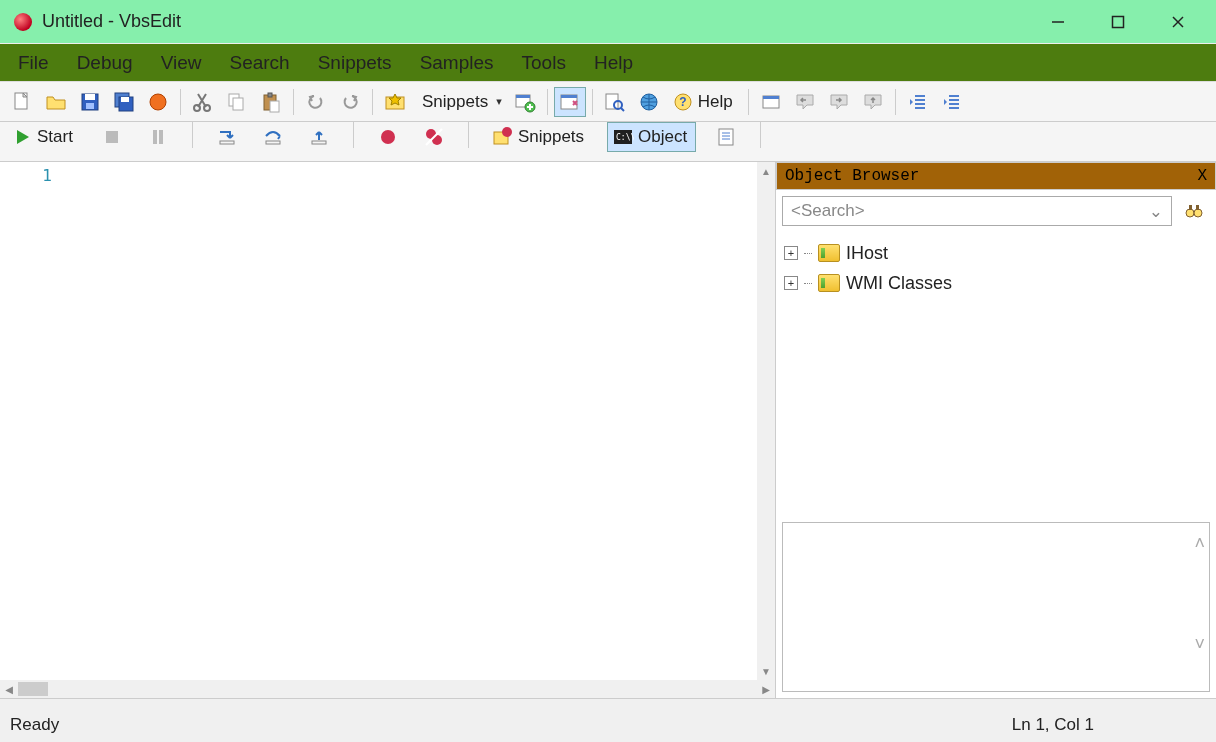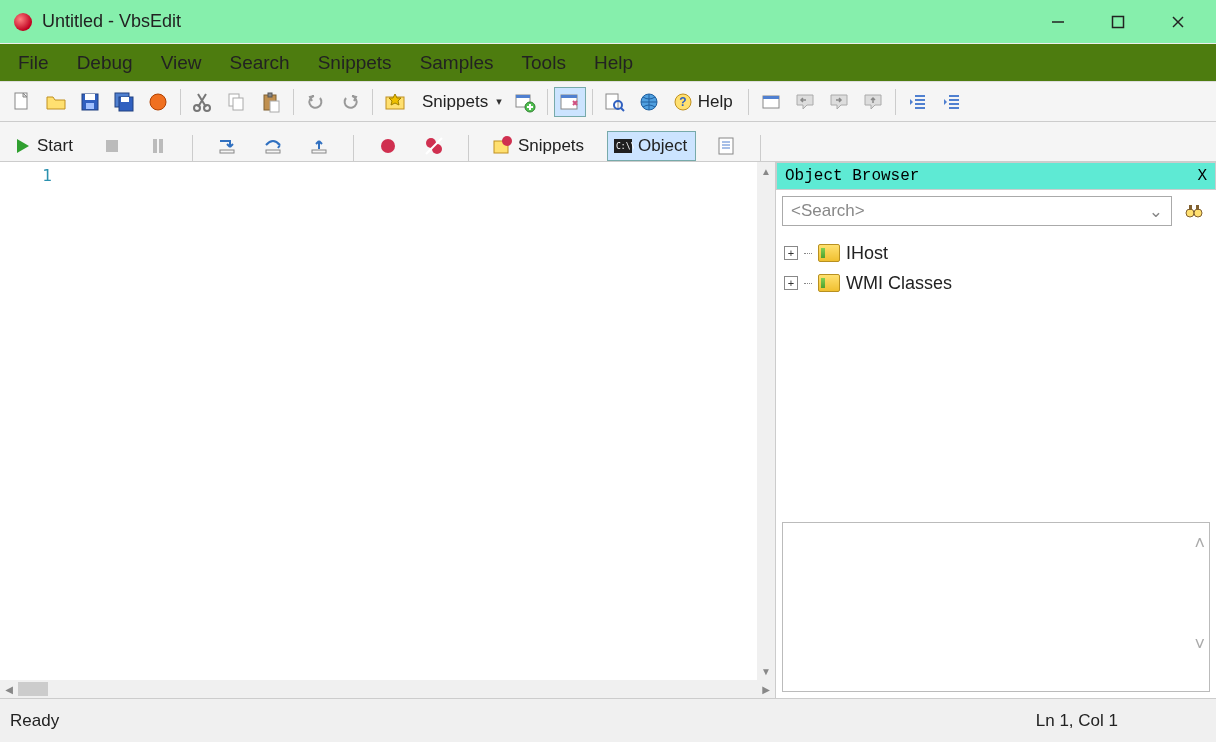--- a/index.html
+++ b/index.html
@@ -19,54 +19,54 @@
 
 
 .toolbar { height: 40px; display: flex; align-items: center; padding: 0 6px; background: #f5f5f5; border-bottom: 1px solid #ccc; gap: 2px; }
 .tb-btn { min-width: 30px; height: 30px; display: flex; align-items: center; justify-content: center; border: 1px solid transparent; padding: 0 4px; cursor: default; }
 .tb-btn.active { background: #cce4ff; border: 1px solid #7aa; }
 .tb-sep { width: 1px; height: 26px; background: #ccc; margin: 0 4px; }
 .tb-label { font-size: 17px; color: #222; padding: 0 4px; }
 .tb-drop::after { content: "▾"; font-size: 11px; margin-left: 4px; color: #333; }
 
 
-.toolbar2 { height: 40px; display: flex; align-items: flex-end; padding: 0 6px; background: #f5f5f5; border-bottom: 1px solid #ccc; gap: 14px; }
+.toolbar2 { height: 40px; display: flex; align-items: flex-start; padding: 0 6px; background: #f5f5f5; border-bottom: 1px solid #ccc; gap: 14px; }
 .toolbar2 .cmdargs { flex: 1; margin-left: 6px; }
 .toolbar2 .cmdargs input { width: 100%; height: 28px; border: 1px solid #aaa; padding: 0 6px; font-family: "Courier New", monospace; font-size: 16px; color: #888; }
 
 
 .main { flex: 1; display: flex; min-height: 0; }
 .editor-pane { flex: 1; display: flex; flex-direction: column; border-right: 1px solid #ccc; min-width: 0; }
 .editor-area { flex: 1; display: flex; position: relative; min-height: 0; }
 .gutter { width: 60px; background: #fff; border-right: 0; text-align: right; padding: 4px 8px 0 0; color: #2b91af; font-family: Consolas, monospace; font-size: 16px; }
 .code { flex: 1; background: #fff; }
 .v-scroll { width: 18px; background: #f0f0f0; display: flex; flex-direction: column; }
 .v-scroll .arrow { height: 18px; display: flex; align-items: center; justify-content: center; color: #888; font-size: 10px; }
 .h-scroll { height: 18px; background: #f0f0f0; display: flex; }
 .h-scroll .arrow { width: 18px; display: flex; align-items: center; justify-content: center; color: #888; font-size: 10px; }
 .h-scroll .track { flex: 1; background: #f0f0f0; position: relative; }
 .h-scroll .thumb { position: absolute; left: 0; top: 2px; bottom: 2px; width: 30px; background: #ccc; }
 
 
 .right-panel { width: 440px; display: flex; flex-direction: column; background: #fff; }
-.panel-header { height: 28px; background: #5eead4; display: flex; align-items: center; padding: 0 8px; font-family: "Courier New", monospace; font-size: 16px; border: 1px solid #ccc; }
+.panel-header { height: 28px; background: #a16207; display: flex; align-items: center; padding: 0 8px; font-family: "Courier New", monospace; font-size: 16px; border: 1px solid #ccc; }
 .panel-header .close { margin-left: auto; font-family: "Courier New", monospace; cursor: default; }
 .search-row { display: flex; align-items: center; padding: 6px; gap: 6px; }
 .search-row .search-combo { flex: 1; height: 30px; border: 1px solid #aaa; display: flex; align-items: center; padding: 0 8px; color: #888; font-size: 17px; justify-content: space-between; }
 .tree { flex: 1; border: 0; padding: 6px 8px; overflow: auto; min-height: 0; }
 .tree-item { display: flex; align-items: center; height: 30px; gap: 6px; font-size: 18px; color: #222; }
 .tree-item .expander { width: 14px; height: 14px; border: 1px solid #888; display: flex; align-items: center; justify-content: center; font-size: 11px; line-height: 1; color: #333; background: #fff; }
 .tree-item .dotline { width: 8px; height: 1px; border-top: 1px dotted #888; }
 .detail-pane { height: 170px; border: 1px solid #bbb; margin: 6px; position: relative; }
 .detail-pane .nav { position: absolute; right: 4px; display: flex; flex-direction: column; gap: 30px; top: 10px; color: #aaa; font-size: 18px; }
 .detail-pane .nav span:last-child { margin-top: 50px; }
 
 
-.statusbar { height: 44px; background: #f0f0f0; border-top: 1px solid #ccc; display: flex; align-items: center; padding: 16px 10px; font-size: 17px; color: #222; }
-.statusbar .pos { margin-left: auto; margin-right: 88px; }
+.statusbar { height: 44px; background: #f0f0f0; border-top: 1px solid #ccc; display: flex; padding: 16px 10px; font-size: 17px; color: #222; }
+.statusbar .pos { margin-left: auto; margin-right: 112px; }
 
 
 .ico { width: 22px; height: 22px; display: inline-block; }
 .ico-svg { width: 22px; height: 22px; }
 
 
 .tree-icon { width: 22px; height: 18px; background: linear-gradient(#ffe070,#f0c030); border: 1px solid #b89020; border-radius: 2px; position: relative; }
 .tree-icon::before { content:""; position:absolute; left:2px; top:3px; width:4px; height:10px; background: linear-gradient(#80d050,#50a030); }
 
 </style>

